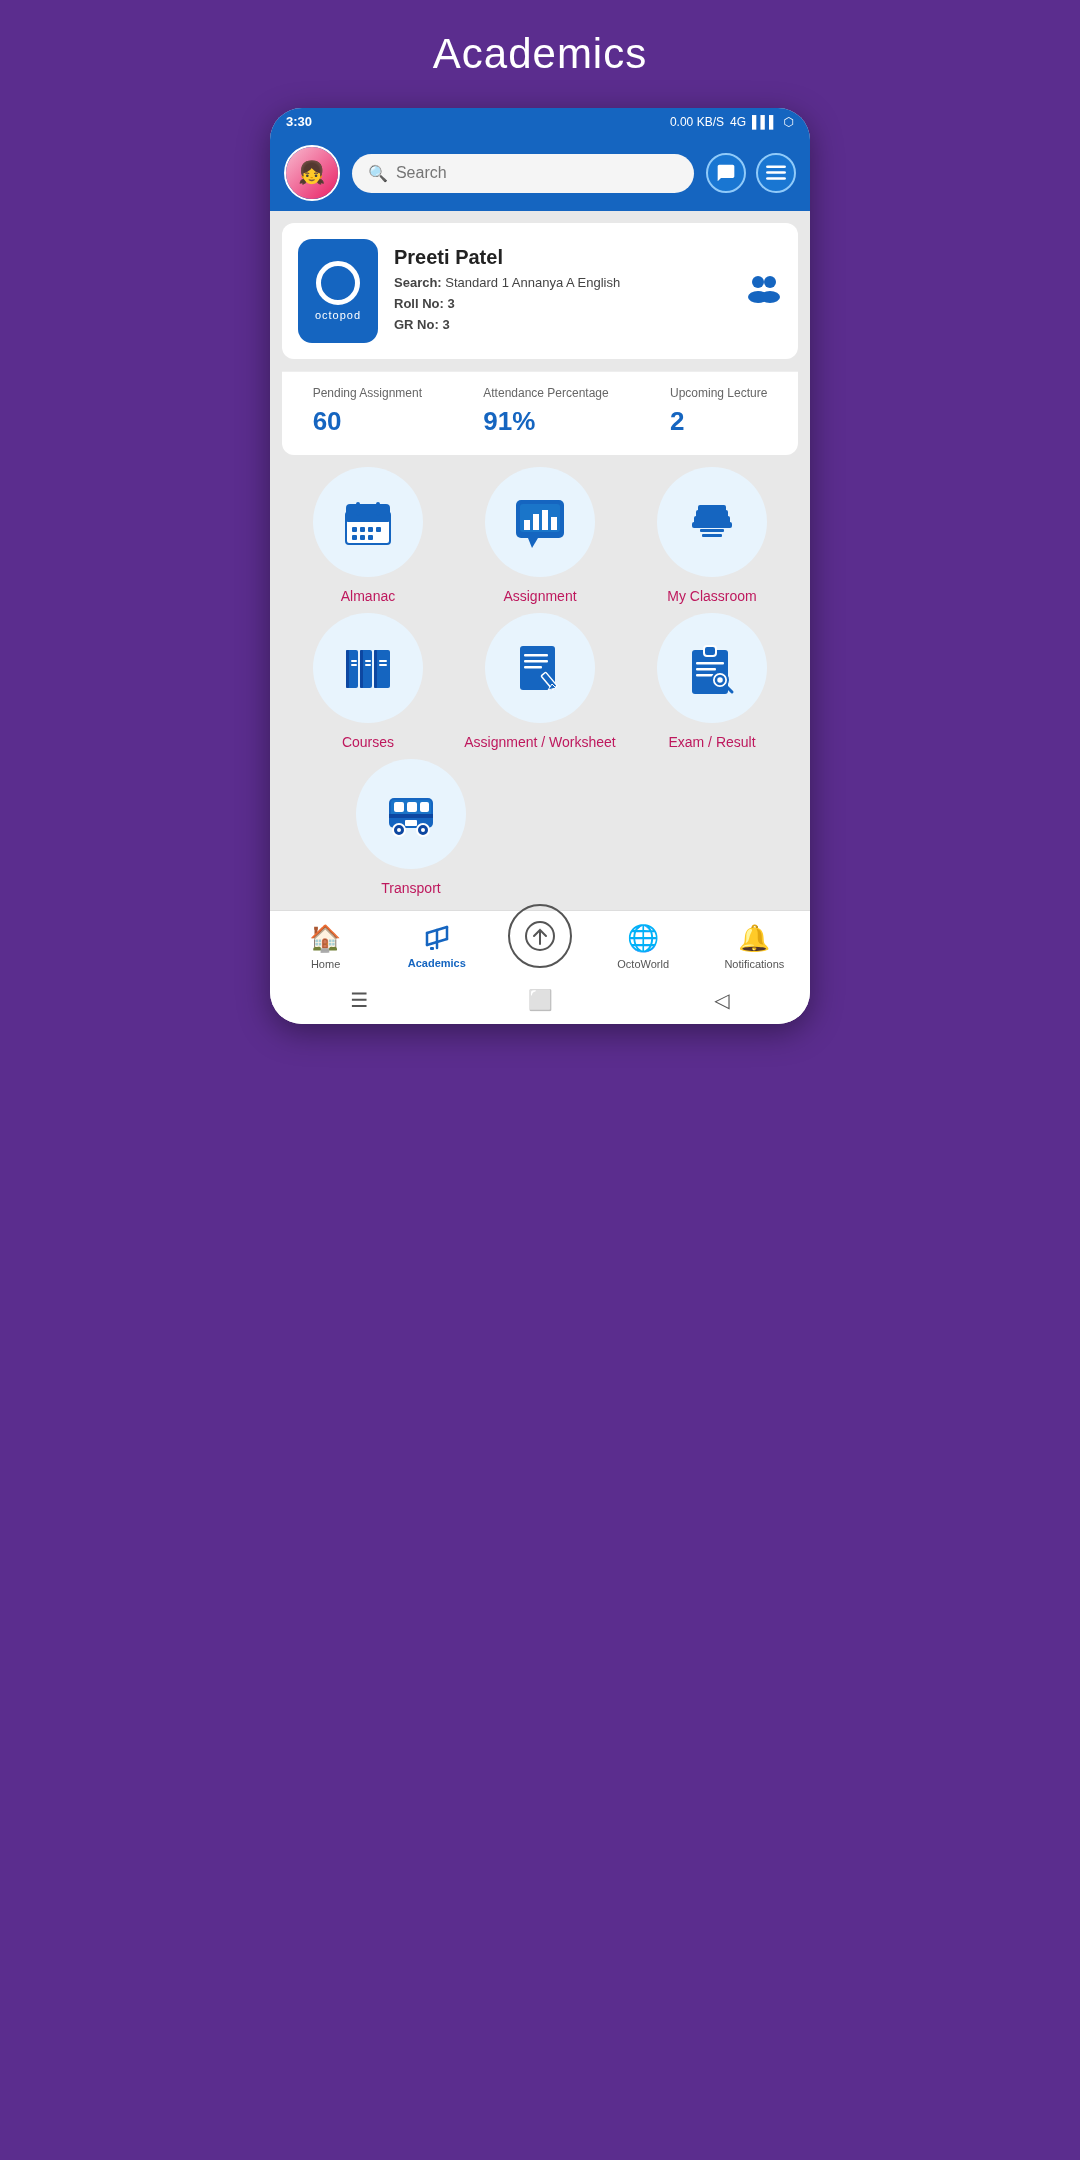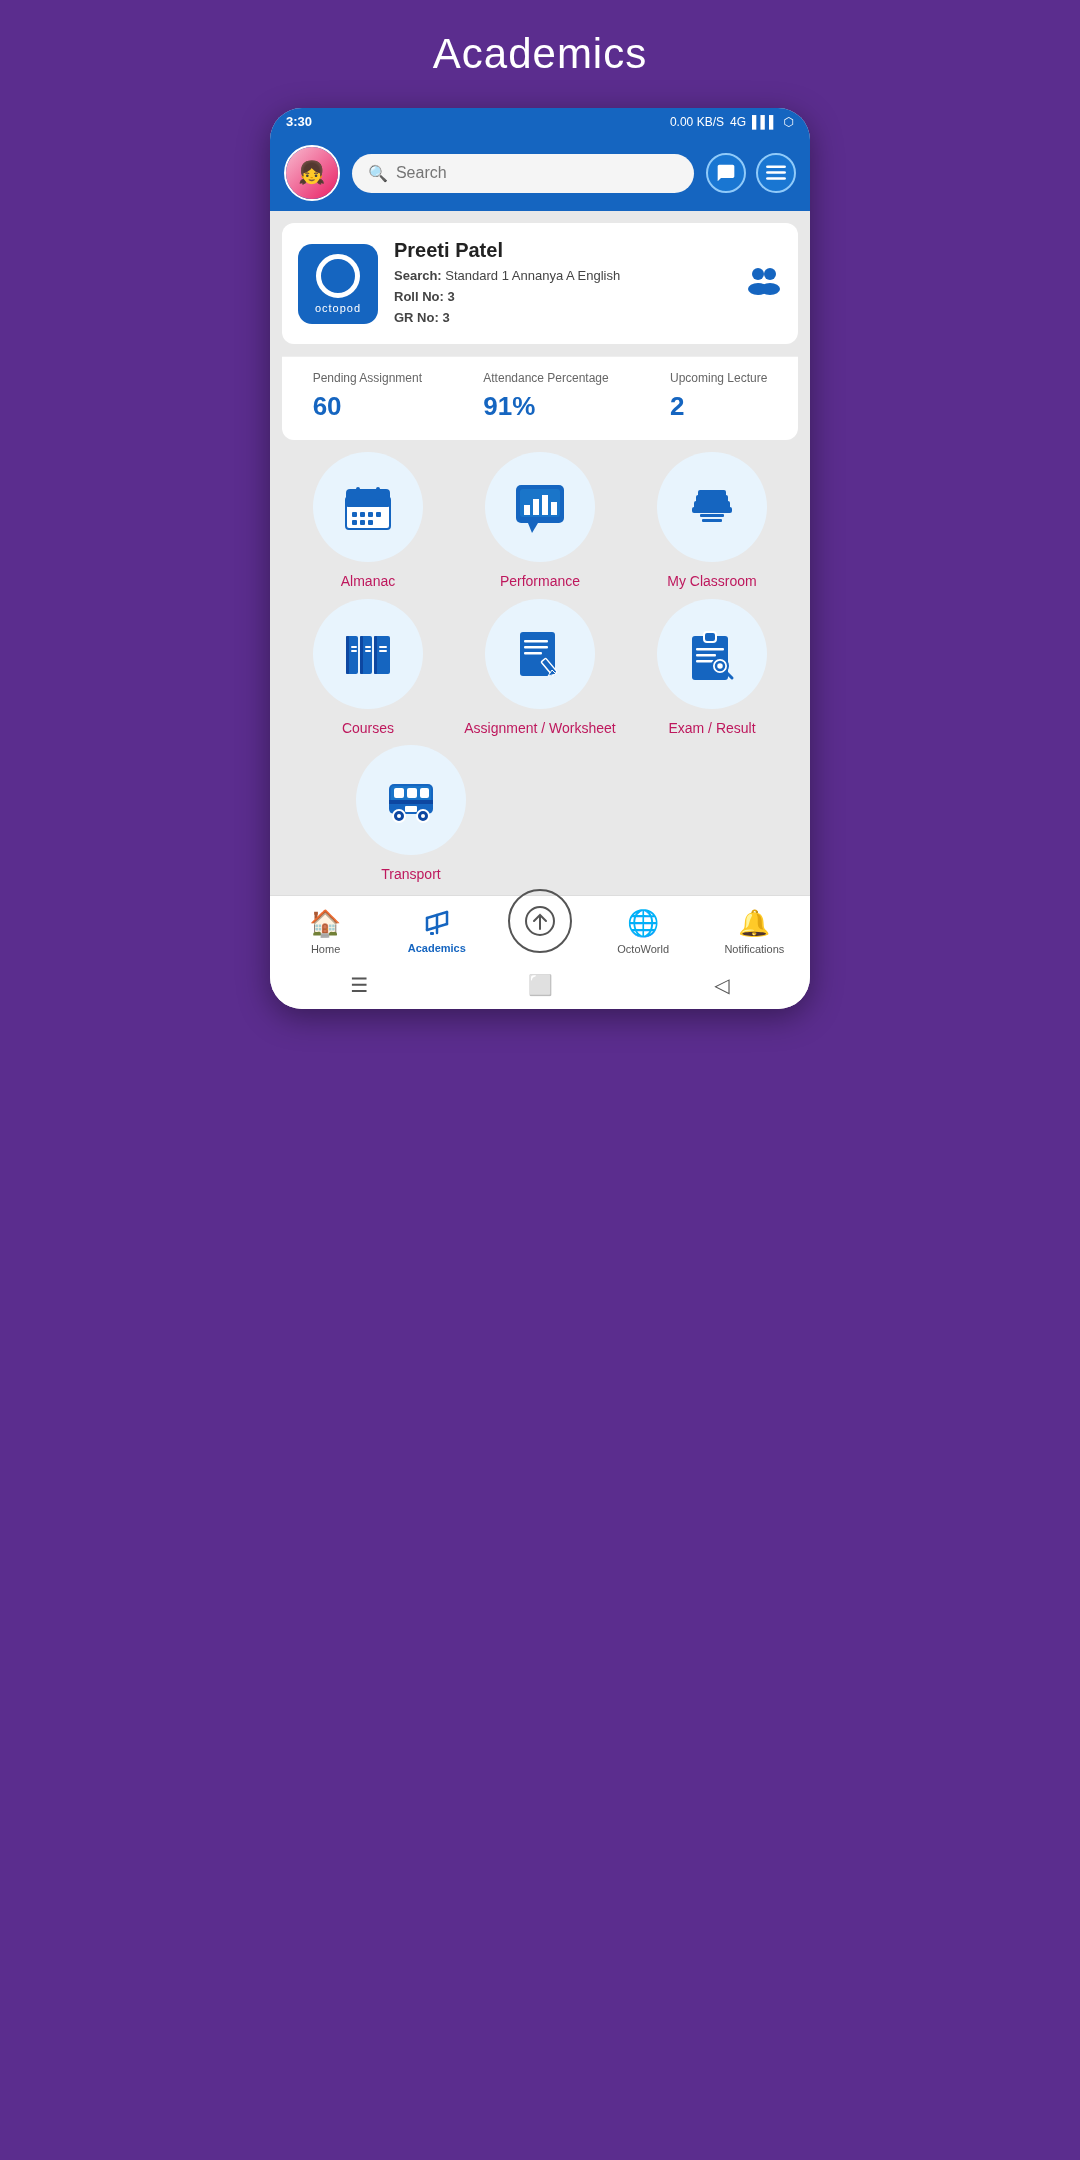--- a/index.html
+++ b/index.html
@@ -107,21 +107,21 @@
       background: white;
       margin: 12px;
       border-radius: 12px;
       padding: 16px;
       display: flex;
       align-items: center;
       gap: 16px;
     }
     .octopod-logo {
       width: 80px;
-      height: 80px;
+      height: 104px;
       background: #1565c0;
       border-radius: 14px;
       display: flex;
       flex-direction: column;
       align-items: center;
       justify-content: center;
       color: white;
       flex-shrink: 0;
     }
     .octopod-ring {
@@ -382,21 +382,21 @@
             <rect x="10" y="12" width="40" height="28" rx="3" fill="#1a75c9"></rect>
 
             <rect x="14" y="28" width="6" height="10" fill="white"></rect>
             <rect x="23" y="22" width="6" height="16" fill="white"></rect>
             <rect x="32" y="18" width="6" height="20" fill="white"></rect>
             <rect x="41" y="25" width="6" height="13" fill="white"></rect>
 
             <polygon points="18,46 28,46 22,56" fill="#1565c0"></polygon>
           </svg>
         </div>
-        <span class="grid-label">Performance</span>
+        <span class="grid-label">Assignment</span>
       </div>
 
       <div class="grid-item">
         <div class="grid-icon-circle">
           <svg class="grid-icon-svg" viewBox="0 0 60 60" fill="#1565c0">
 
             <rect x="10" y="30" width="40" height="6" rx="2" fill="#1565c0"></rect>
             <rect x="12" y="24" width="36" height="8" rx="2" fill="#1565c0"></rect>
             <rect x="14" y="18" width="32" height="8" rx="2" fill="#1565c0"></rect>
             <rect x="16" y="13" width="28" height="7" rx="2" fill="#1565c0"></rect>

